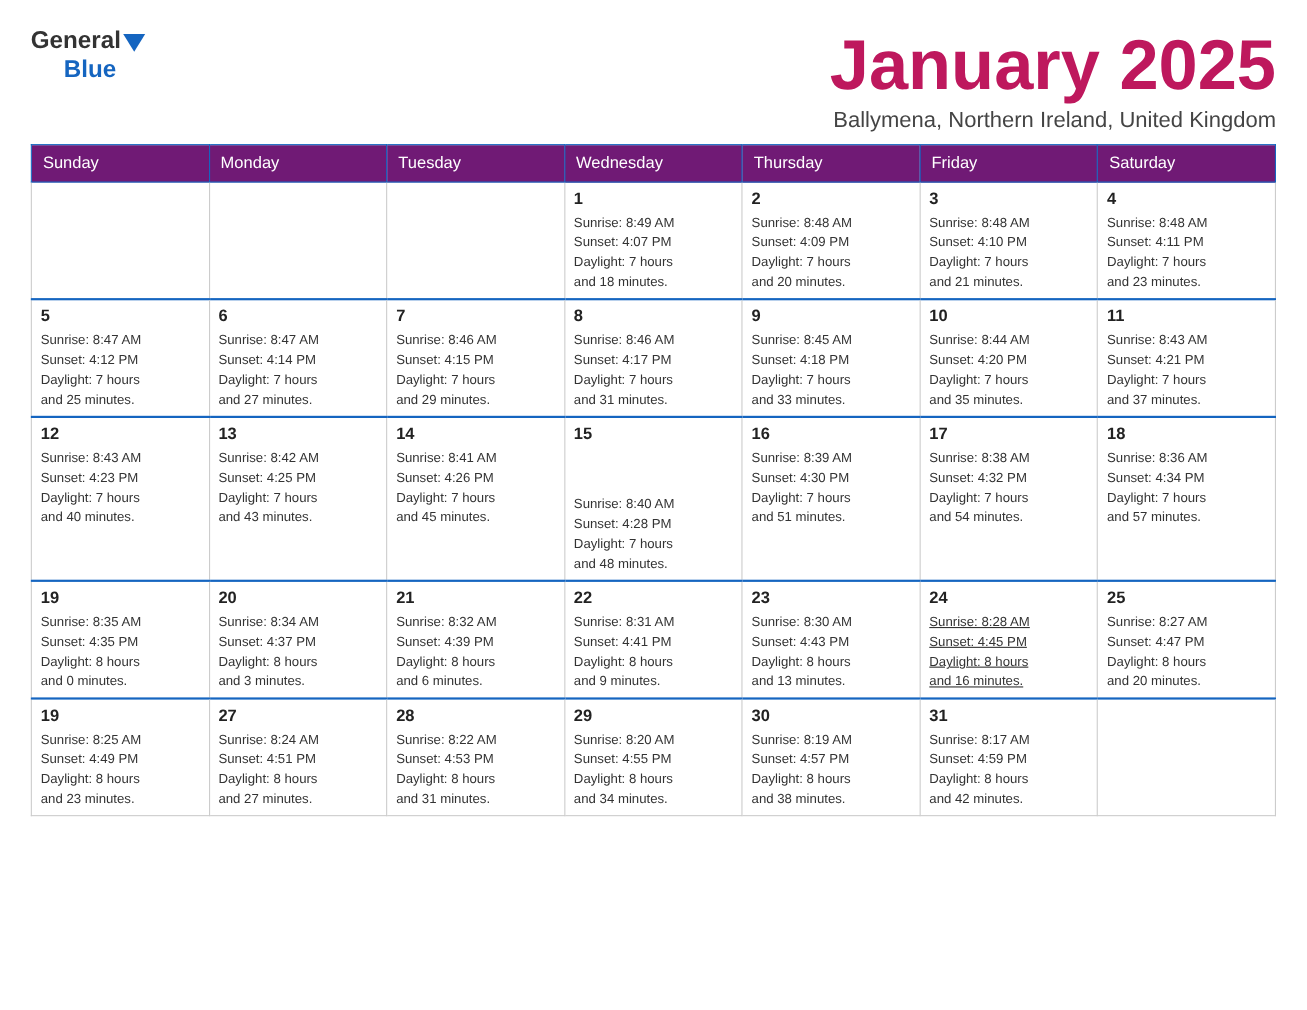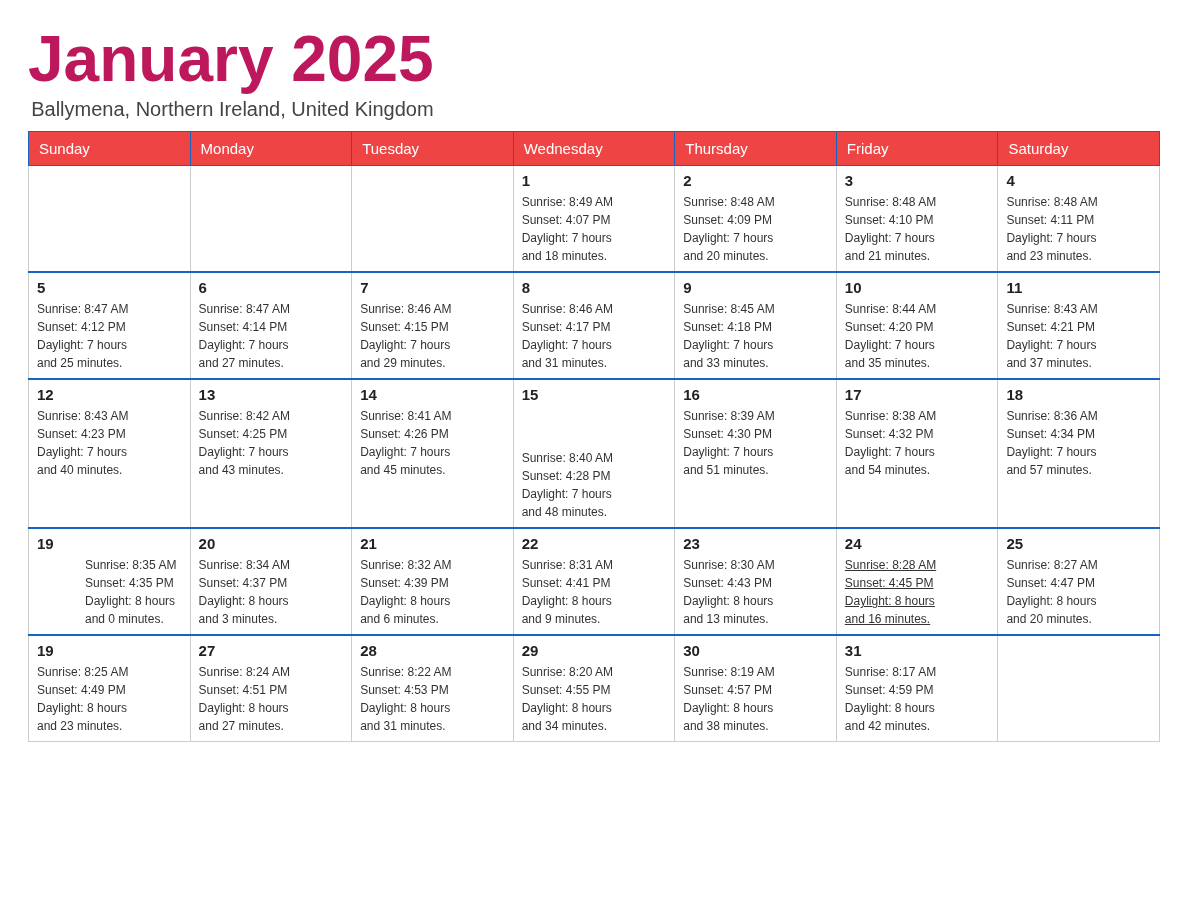--- a/index.html
+++ b/index.html
@@ -38,21 +38,21 @@
       font-size: 20px;
       color: #444;
       margin-top: 4px;
     }
     .calendar {
       width: 100%;
       border-collapse: collapse;
       margin-top: 10px;
     }
     .calendar th {
-      background-color: #ef4444;
+      background-color: #701a75;
       color: #fff;
       font-size: 15px;
       font-weight: normal;
       padding: 8px 10px;
       text-align: left;
       border: 1px solid #1565c0;
     }
     .calendar td {
       vertical-align: top;
       border: 1px solid #ccc;
@@ -92,20 +92,29 @@
     .logo-line2 {
       display: flex;
       align-items: center;
       margin-left: 2px;
     }
   </style>
 </head>
 <body>
 
 <div class="header-row">
+  <div class="logo-wrapper">
+    <div class="logo-line1">
+      <span style="font-size:22px;font-weight:bold;color:#333;">General</span>
+      <div class="logo-triangle"></div>
+    </div>
+    <div class="logo-line2">
+      <span style="font-size:22px;font-weight:bold;color:#1565c0;margin-left:28px;">Blue</span>
+    </div>
+  </div>
   <div class="title-block">
     <div class="main-title">January 2025</div>
     <div class="subtitle">Ballymena, Northern Ireland, United Kingdom</div>
   </div>
 </div>
 
 <table class="calendar">
   <thead>
     <tr>
     <th>Sunday</th>
@@ -249,21 +258,21 @@
           <span class="day-number">18</span>
           <div class="day-info" style="white-space: pre-line;">Sunrise: 8:36 AM
 Sunset: 4:34 PM
 Daylight: 7 hours
 and 57 minutes.</div>
         </td>
       </tr>
       <tr class="week-row">
         <td>
           <span class="day-number">19</span>
-          <div class="day-info" style="white-space: pre-line; margin-left: 48px;">Sunrise: 8:35 AM
+          <div class="day-info" style="white-space: pre-line;">Sunrise: 8:35 AM
 Sunset: 4:35 PM
 Daylight: 8 hours
 and 0 minutes.</div>
         </td>
         <td>
           <span class="day-number">20</span>
           <div class="day-info" style="white-space: pre-line;">Sunrise: 8:34 AM
 Sunset: 4:37 PM
 Daylight: 8 hours
 and 3 minutes.</div>

